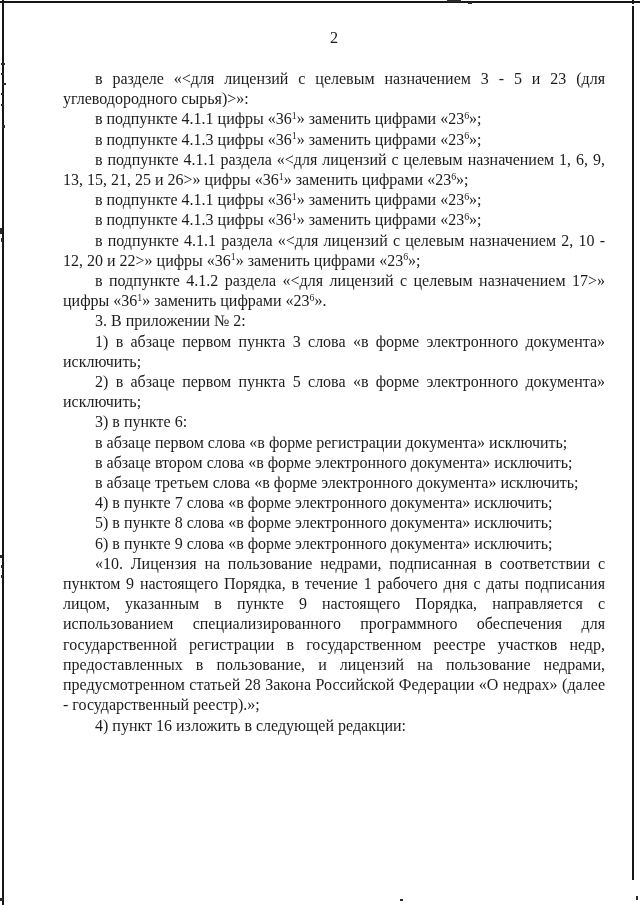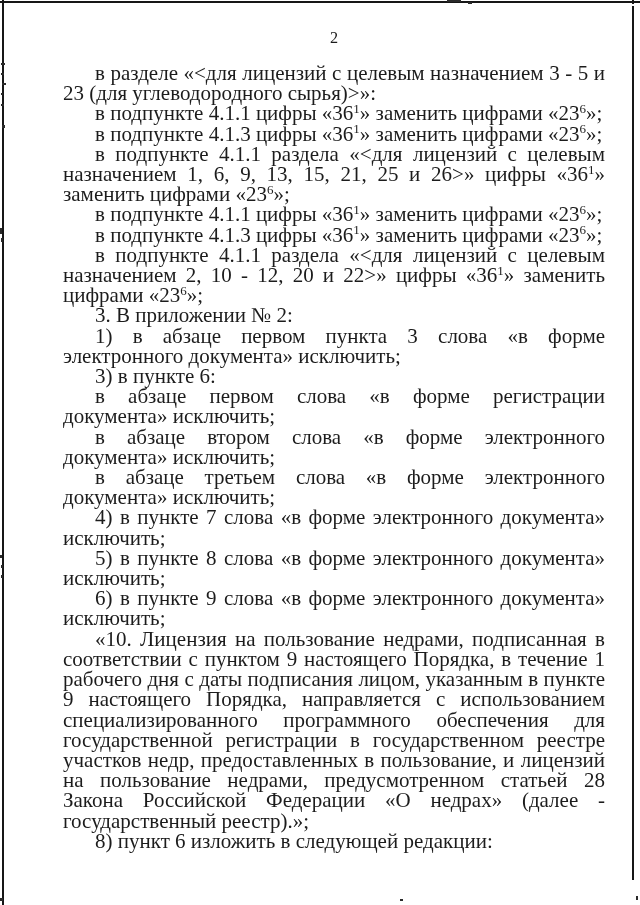--- a/index.html
+++ b/index.html
@@ -36,23 +36,23 @@
     top: 28px;
     width: 542px;
     text-align: center;
     font-size: 16.2px;
     line-height: 20px;
   }
   
   .doc-body {
     position: absolute;
     left: 63px;
-    top: 63px;
+    top: 69px;
     width: 542px;
-    font-size: 21px;
+    font-size: 16px;
     line-height: 20.2px;
     text-align: justify;
   }
   .doc-body p.para {
     margin: 0;
     padding: 0;
     text-indent: 32px;
   }
   .doc-body sup {
     font-size: 62%;
@@ -90,24 +90,26 @@
 <div class="page-number">2</div>
 
 <div class="doc-body">
     <p class="para">в разделе «&lt;для лицензий с целевым назначением 3 - 5 и 23 (для углеводородного сырья)&gt;»:</p>
     <p class="para">в подпункте 4.1.1 цифры «36<sup>1</sup>» заменить цифрами «23<sup>6</sup>»;</p>
     <p class="para">в подпункте 4.1.3 цифры «36<sup>1</sup>» заменить цифрами «23<sup>6</sup>»;</p>
     <p class="para">в подпункте 4.1.1 раздела «&lt;для лицензий с целевым назначением 1, 6, 9, 13, 15, 21, 25 и 26&gt;» цифры «36<sup>1</sup>» заменить цифрами «23<sup>6</sup>»;</p>
     <p class="para">в подпункте 4.1.1 цифры «36<sup>1</sup>» заменить цифрами «23<sup>6</sup>»;</p>
     <p class="para">в подпункте 4.1.3 цифры «36<sup>1</sup>» заменить цифрами «23<sup>6</sup>»;</p>
     <p class="para">в подпункте 4.1.1 раздела «&lt;для лицензий с целевым назначением 2, 10 - 12, 20 и 22&gt;» цифры «36<sup>1</sup>» заменить цифрами «23<sup>6</sup>»;</p>
+    <p class="para">в подпункте 4.1.2 раздела «&lt;для лицензий с целевым назначением 17&gt;» цифры «36<sup>1</sup>» заменить цифрами «23<sup>6</sup>».</p>
     <p class="para">3. В приложении № 2:</p>
     <p class="para">1) в абзаце первом пункта 3 слова «в форме электронного документа» исключить;</p>
+    <p class="para">2) в абзаце первом пункта 5 слова «в форме электронного документа» исключить;</p>
     <p class="para">3) в пункте 6:</p>
     <p class="para">в абзаце первом слова «в форме регистрации документа» исключить;</p>
     <p class="para">в абзаце втором слова «в форме электронного документа» исключить;</p>
     <p class="para">в абзаце третьем слова «в форме электронного документа» исключить;</p>
     <p class="para">4) в пункте 7 слова «в форме электронного документа» исключить;</p>
     <p class="para">5) в пункте 8 слова «в форме электронного документа» исключить;</p>
     <p class="para">6) в пункте 9 слова «в форме электронного документа» исключить;</p>
     <p class="para">«10. Лицензия на пользование недрами, подписанная в соответствии с пунктом 9 настоящего Порядка, в течение 1 рабочего дня с даты подписания лицом, указанным в пункте 9 настоящего Порядка, направляется с использованием специализированного программного обеспечения для государственной регистрации в государственном реестре участков недр, предоставленных в пользование, и лицензий на пользование недрами, предусмотренном статьей 28 Закона Российской Федерации «О недрах» (далее - государственный реестр).»;</p>
-    <p class="para">8) пункт 6 изложить в следующей редакции:</p>
+    <p class="para">4) пункт 16 изложить в следующей редакции:</p>
   </div>
 
 </body></html>

